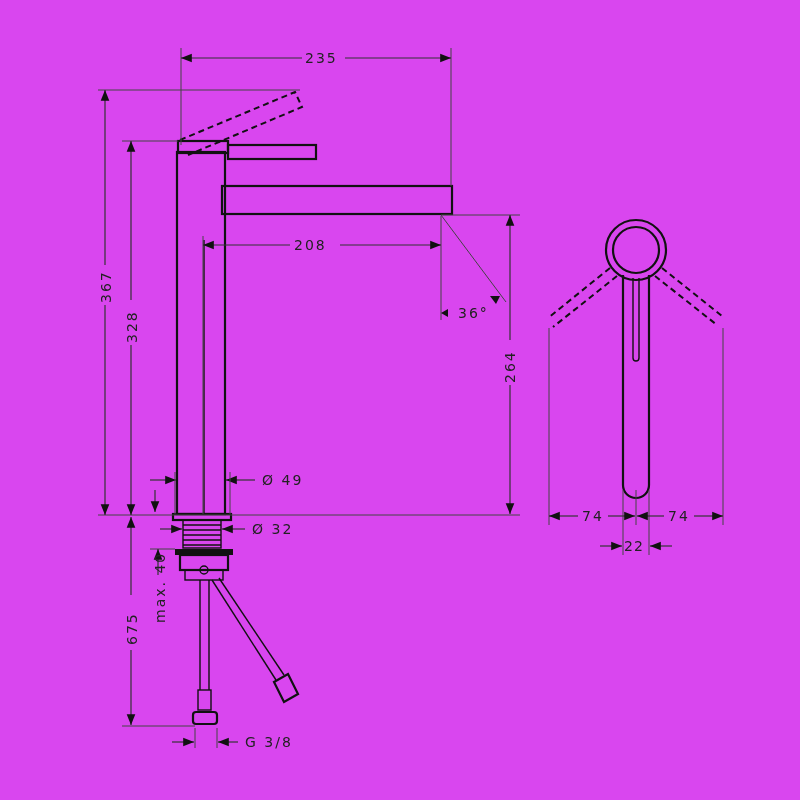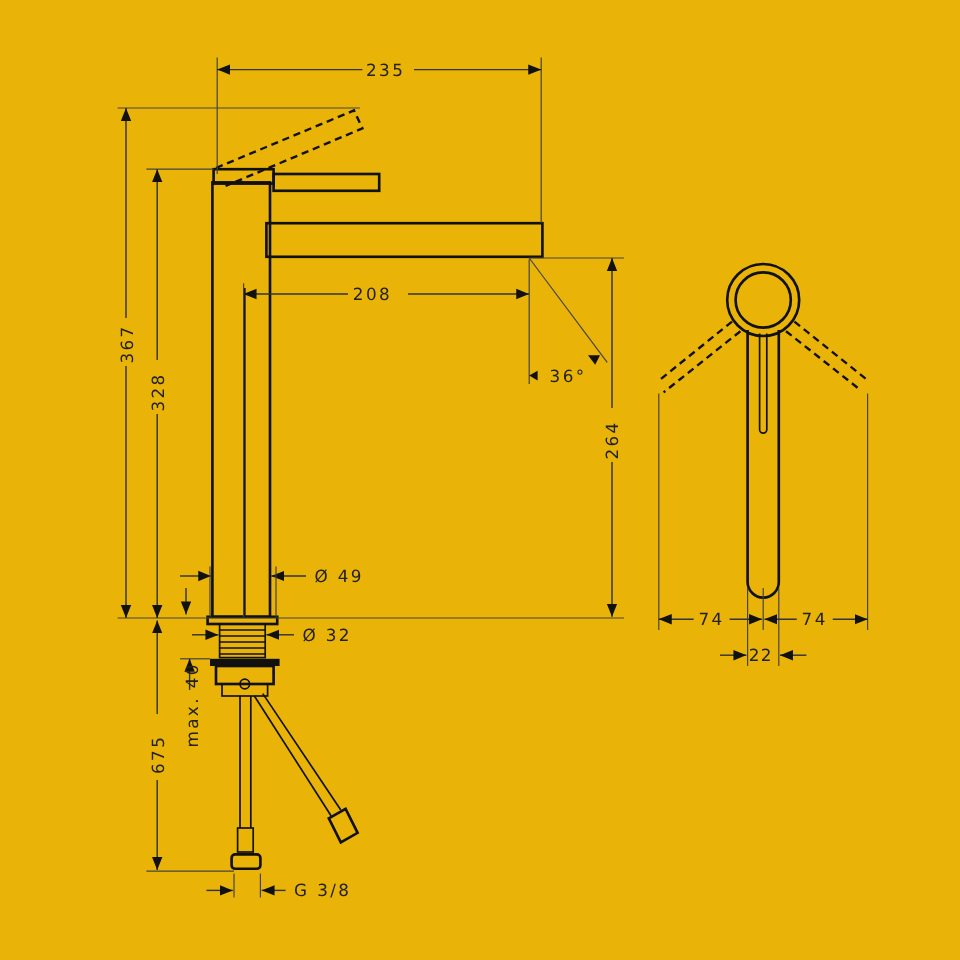--- a/index.html
+++ b/index.html
@@ -1,16 +1,16 @@
 <!DOCTYPE html>
 <html><head>
 <meta charset="utf-8">
 <style>
   html,body{margin:0;padding:0;background:#fff;}
-  #canvas{position:relative;width:800px;height:800px;background:#eab308;overflow:hidden;}
+  #canvas{position:relative;width:800px;height:800px;background:#d946ef;overflow:hidden;}
   svg{position:absolute;left:0;top:0;}
   .dim{stroke:#333;stroke-width:1.2;fill:none;}
   .ext{stroke:#444;stroke-width:1;fill:none;}
   .body{stroke:#111;stroke-width:2.2;fill:none;}
   .thin{stroke:#111;stroke-width:1.4;fill:none;}
   .dash{stroke:#111;stroke-width:2;fill:none;stroke-dasharray:6 4;}
   .lbl{font-family:"DejaVu Sans",sans-serif;font-size:14px;fill:#222;letter-spacing:2px;}
   .arrow{fill:#111;}
 </style>
 </head>

